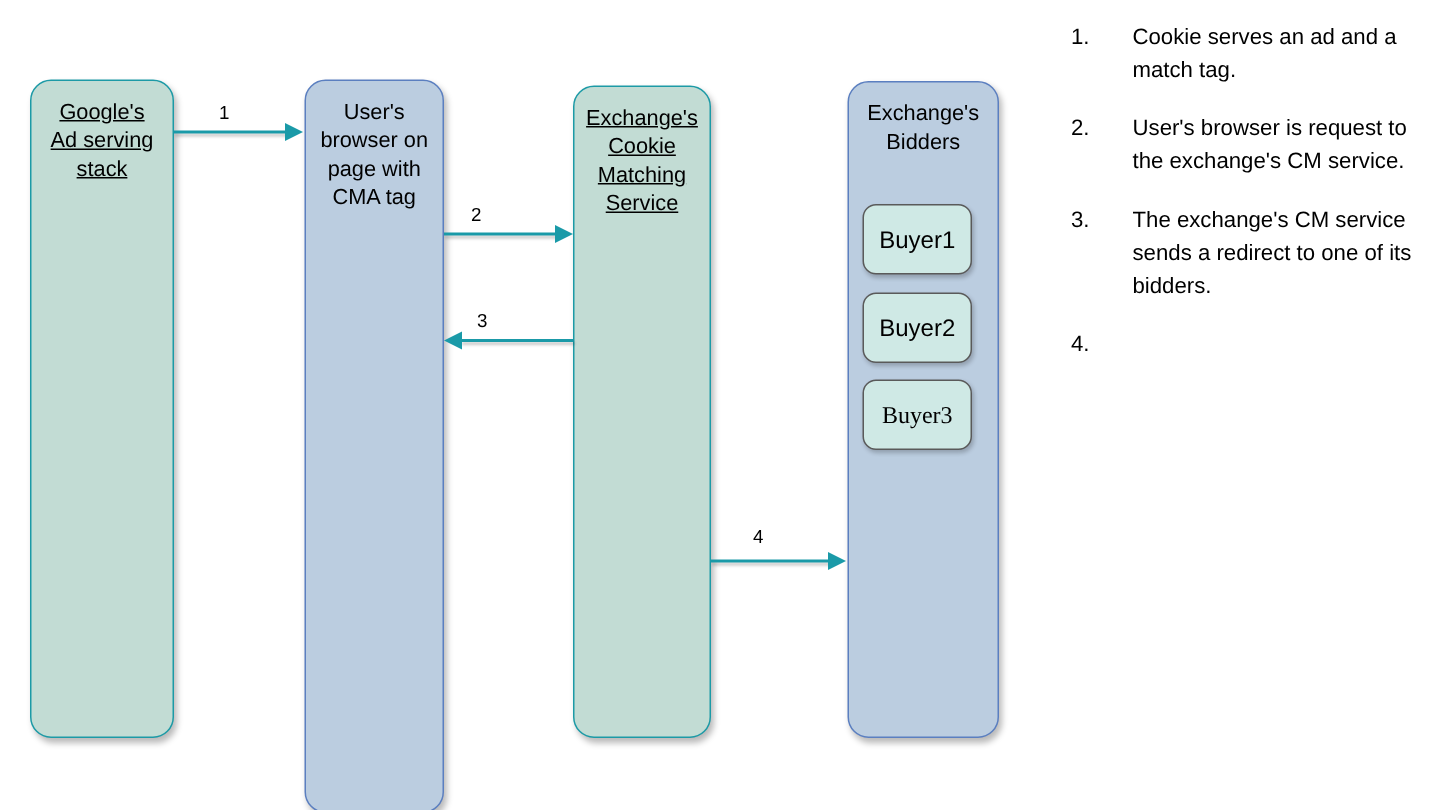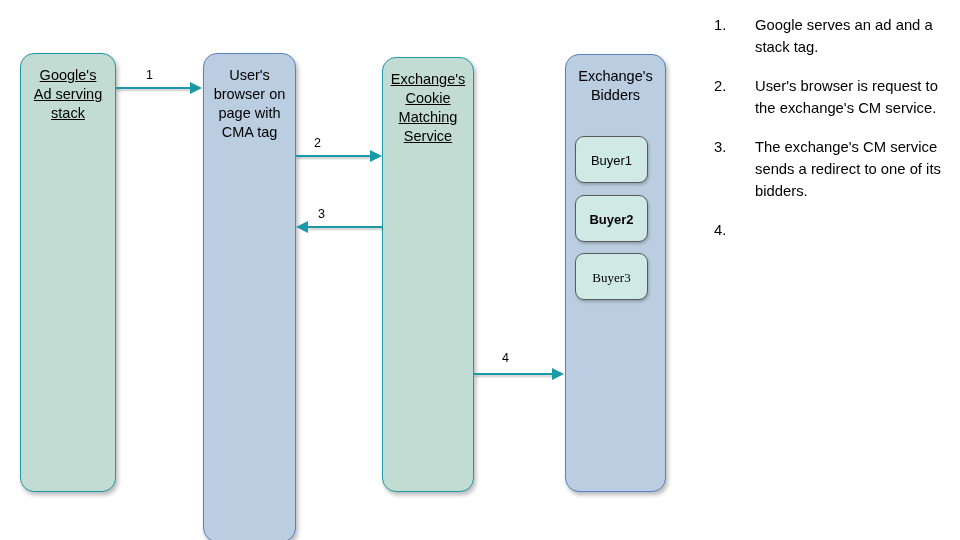--- a/index.html
+++ b/index.html
@@ -55,27 +55,27 @@
 
   
   .buyer {
     position: absolute;
     box-sizing: border-box;
     width: 73px;
     height: 47px;
     background: #cfe9e5;
     border: 1.1px solid #5a5a5a;
     border-radius: 9px;
-    font-size: 13px;
+    font-size: 16px;
     line-height: 47px;
     text-align: center;
     box-shadow: 1px 2px 3px rgba(0,0,0,0.22);
   }
   #buyer-1 { left: 575px; top: 136px; }
-  #buyer-2 { left: 575px; top: 195px; font-weight: bold; }
+  #buyer-2 { left: 575px; top: 195px; }
   #buyer-3 { left: 575px; top: 253px; font-family: Liberation Serif, serif; }
   #buyer-n { left: 575px; top: 385px; }
 
   
   .arrow-line {
     position: absolute;
     height: 2.4px;
     background: #1a9aa8;
     box-shadow: 1px 2px 2px rgba(0,0,0,0.22);
   }
@@ -184,21 +184,21 @@
   <div class="arrow-head left" id="a3-head"></div>
   <div class="arrow-num" id="a3-num">3</div>
 
   <div class="arrow-line" id="a4-line"></div>
   <div class="arrow-head right" id="a4-head"></div>
   <div class="arrow-num" id="a4-num">4</div>
 
   <div id="steps">
     <div class="step">
       <span class="step-num">1.</span>
-      <span class="step-text">Google serves an ad and a stack tag.</span>
+      <span class="step-text">Cookie serves an ad and a match tag.</span>
     </div>
     <div class="step">
       <span class="step-num">2.</span>
       <span class="step-text">User's browser is request to the exchange's CM service.</span>
     </div>
     <div class="step">
       <span class="step-num">3.</span>
       <span class="step-text">The exchange's CM service sends a redirect to one of its bidders.</span>
     </div>
     <div class="step">

